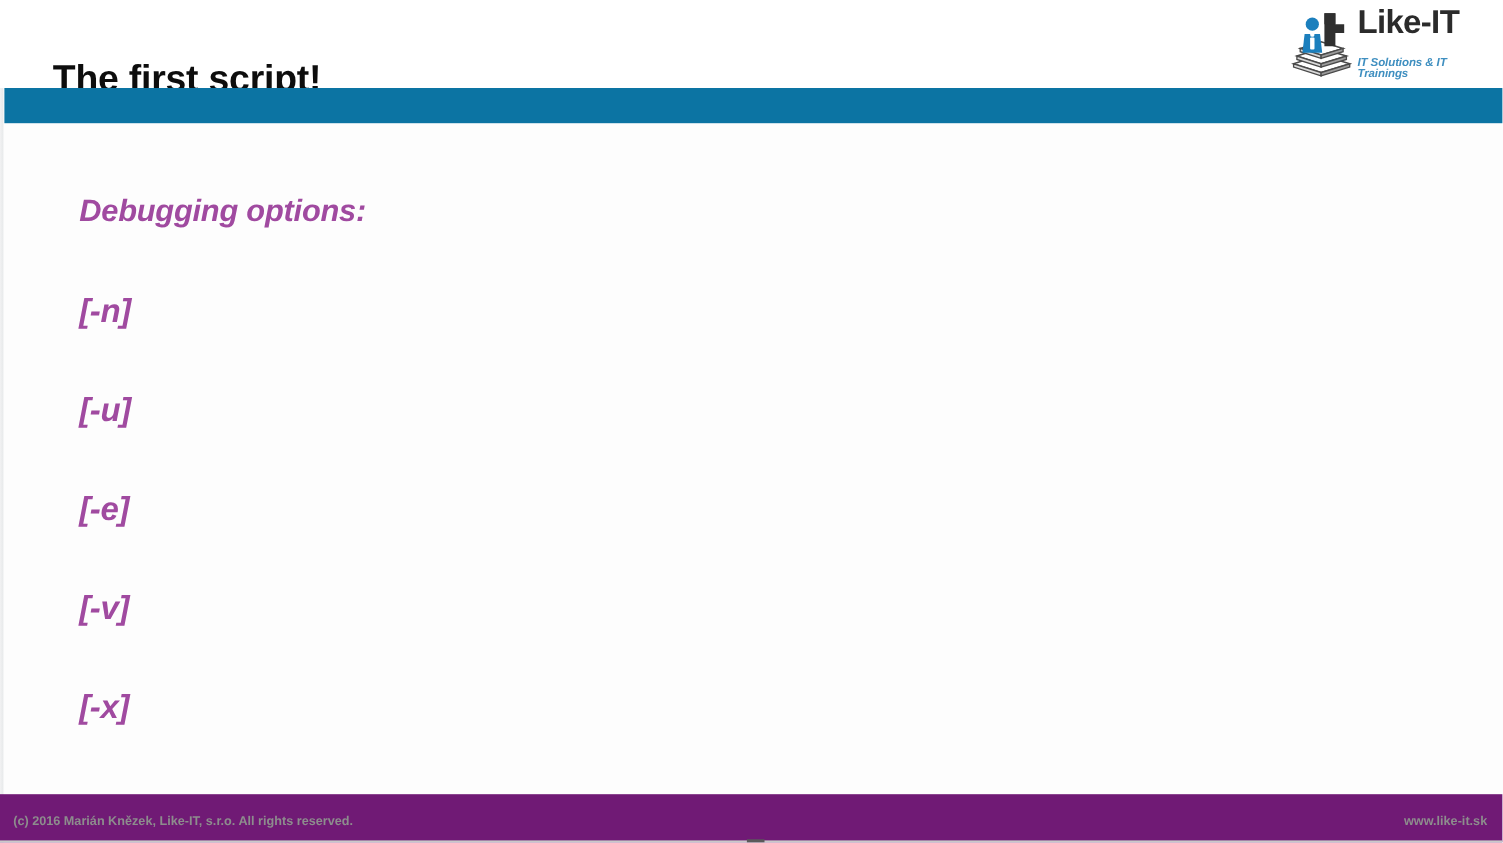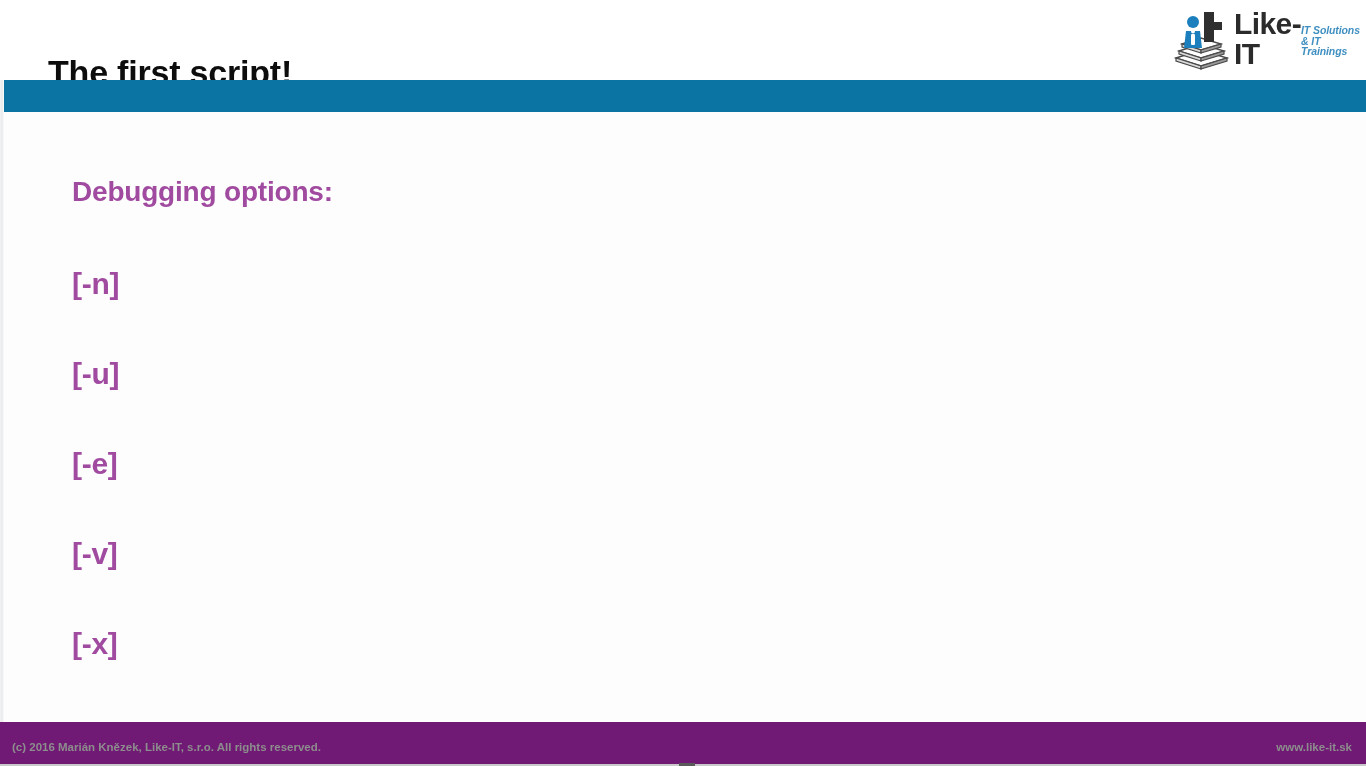--- a/index.html
+++ b/index.html
@@ -64,20 +64,21 @@
 
   .logo-mark {
     position:relative;
     width:62px;
     height:62px;
     flex:0 0 62px;
   }
 
   .logo-text-wrap {
     display:flex;
+    flex-direction:column;
     justify-content:center;
     margin-left:2px;
   }
 
   .logo-name {
     font-size:30px;
     font-weight:bold;
     color:#2b2b2b;
     line-height:1;
     letter-spacing:-0.6px;
@@ -103,20 +104,21 @@
     background:#0c74a3;
   }
 
   
   .content {
     position:absolute;
     left:0;
     top:112px;
     width:1325px;
     height:610px;
+    font-style:italic;
   }
 
   .heading {
     position:absolute;
     left:72px;
     top:64px;
     font-size:28px;
     font-weight:bold;
     color:#a04aa0;
     letter-spacing:-0.2px;

